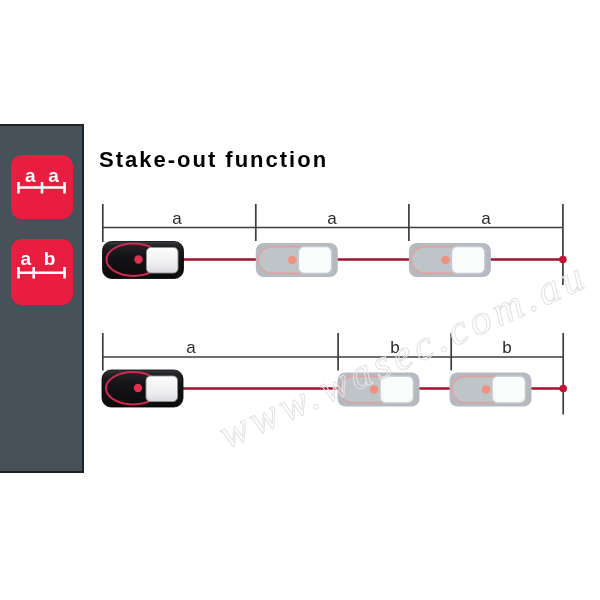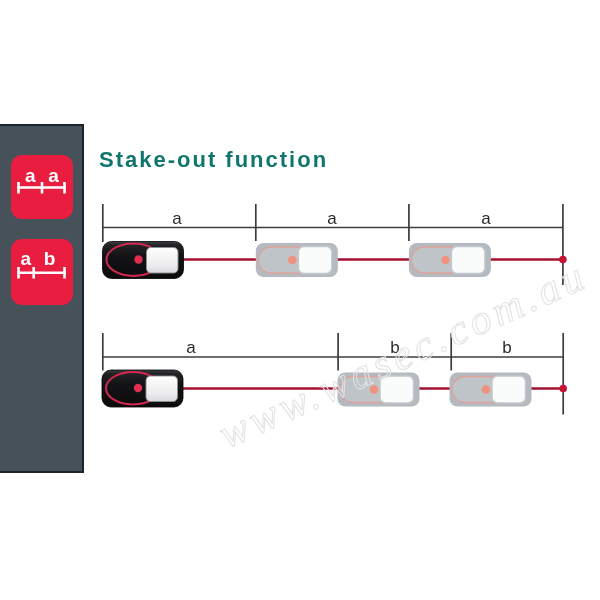--- a/index.html
+++ b/index.html
@@ -5,21 +5,21 @@
 html,body{margin:0;padding:0;background:#ffffff;}
 #stage{position:relative;width:600px;height:600px;overflow:hidden;background:#ffffff;
   font-family:"Liberation Sans",sans-serif;}
 #sidebar{position:absolute;left:0;top:124px;width:84px;height:349px;background:#47515a;
   border-top:2px solid #1d242a;border-right:2px solid #1d242a;border-bottom:2px solid #1d242a;
   box-sizing:border-box;}
 .btn{position:absolute;left:11px;width:62px;background:#e91d40;border-radius:11px;}
 #b1{top:155px;height:64px;}
 #b2{top:239px;height:66px;}
 .btn svg{position:absolute;left:0;top:0;}
-#title{position:absolute;left:99px;top:147px;font-size:22px;font-weight:bold;color:#0f766e;
+#title{position:absolute;left:99px;top:147px;font-size:22px;font-weight:bold;color:#000000;
   letter-spacing:2.0px;white-space:nowrap;}
 #wm{position:absolute;left:231px;top:410px;font-family:"Liberation Serif",serif;font-style:italic;
   font-size:42px;letter-spacing:4.5px;color:transparent;-webkit-text-stroke:1px #e2e2e4;
   transform:rotate(-24.2deg);transform-origin:0 100%;white-space:nowrap;z-index:30;line-height:48px;}
 svg#diagram{position:absolute;left:0;top:0;z-index:5;}
 </style>
 </head>
 <body>
 <div id="stage">
   <div id="sidebar"></div>

